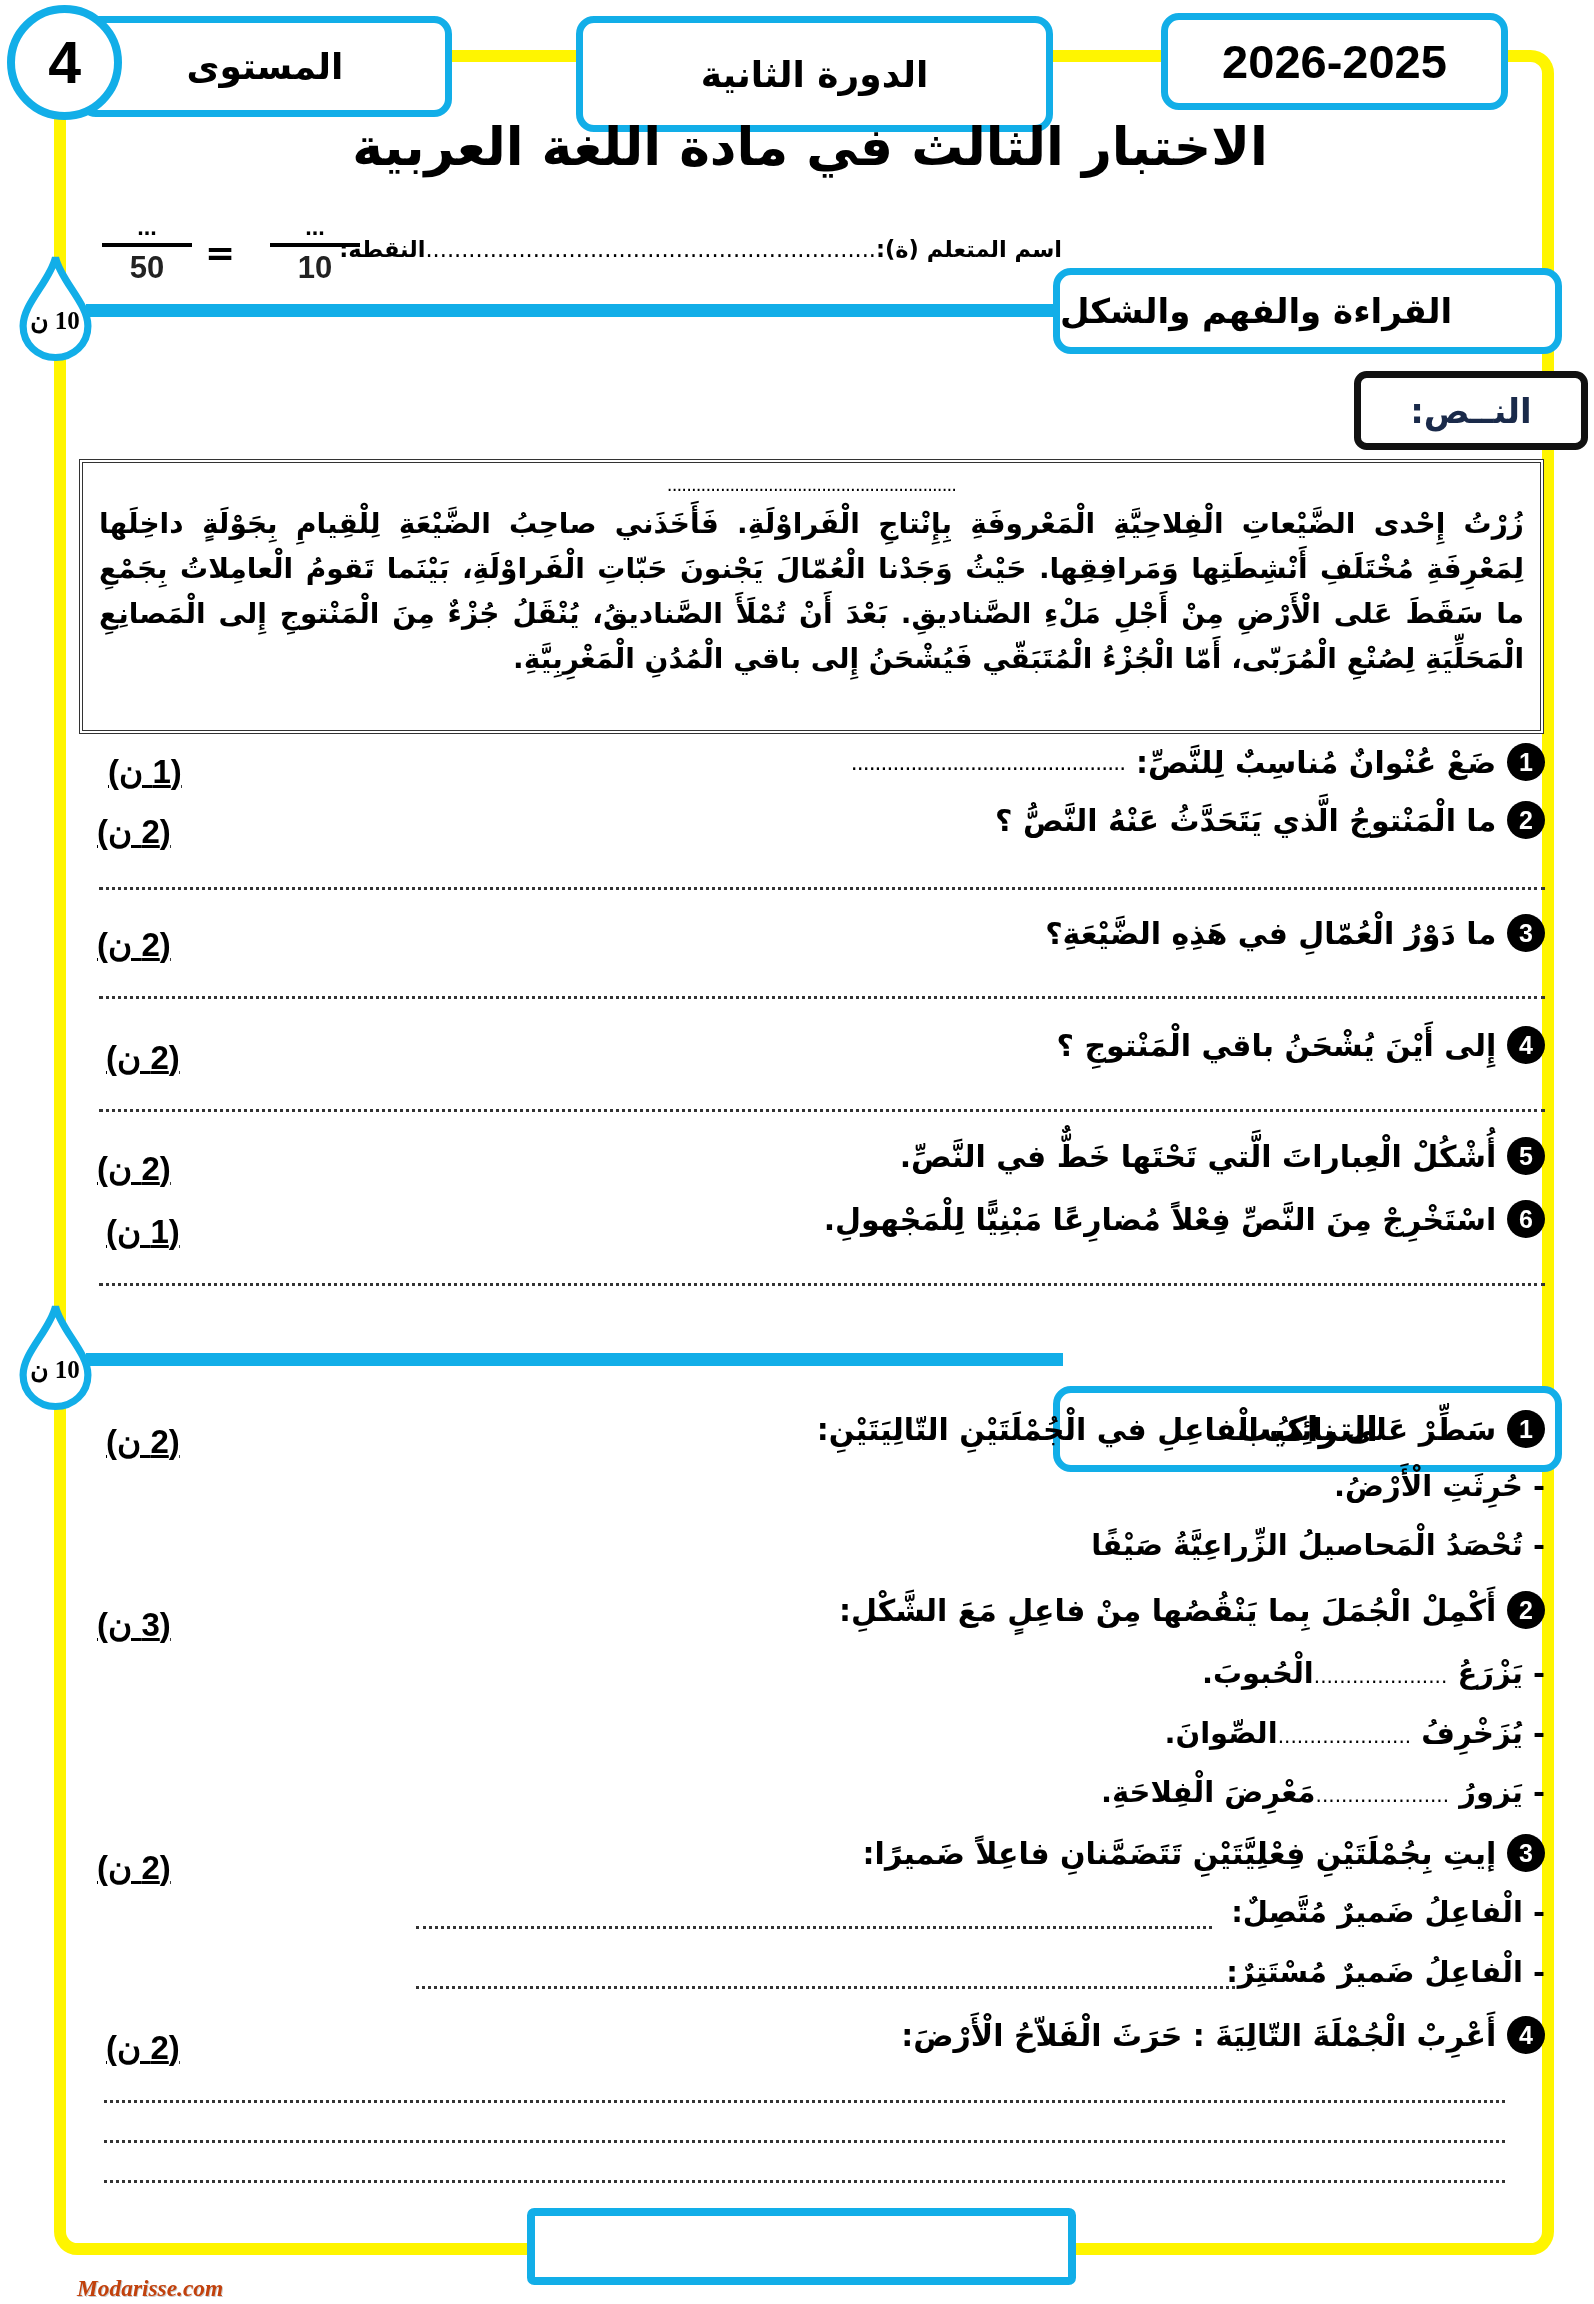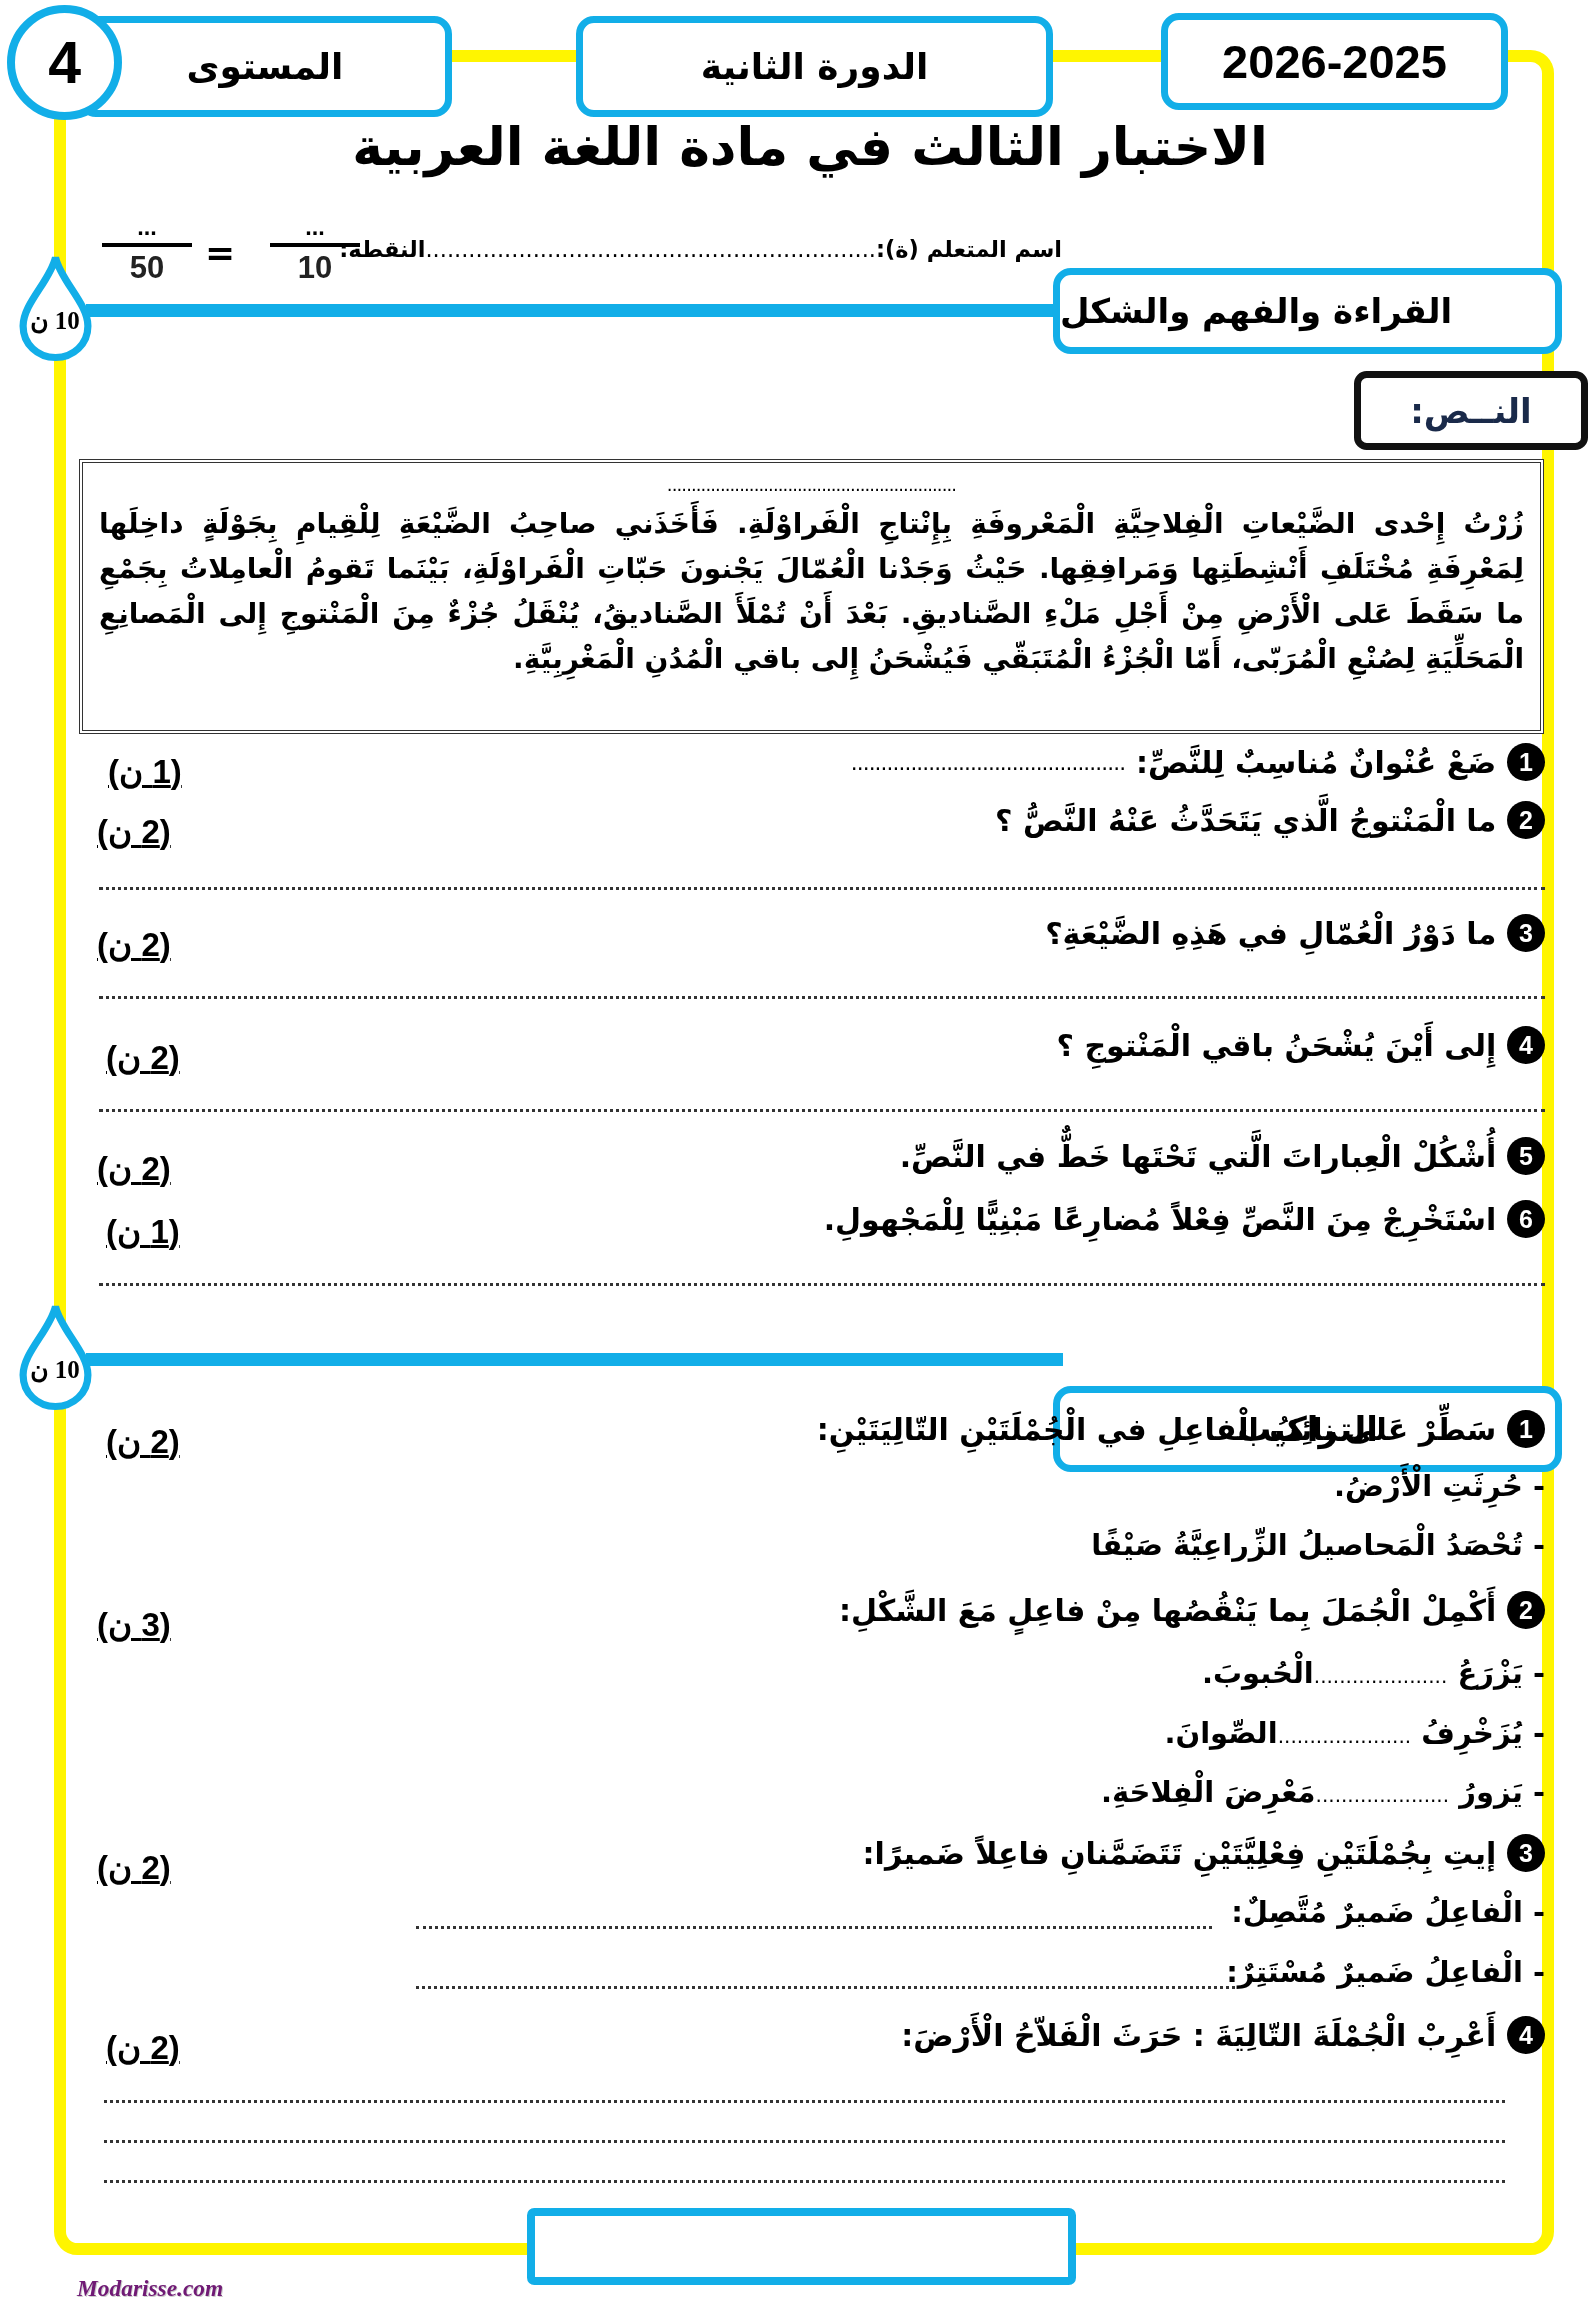--- a/index.html
+++ b/index.html
@@ -34,35 +34,35 @@
              background:#fff; padding:10.8px 16px 0 16px; }
   .passage .ttl { text-align:center; font-size:18px; height:27px; letter-spacing:-0.9px; }
   .passage .body { direction:rtl; text-align:justify; text-align-last:right; font-size:28px; line-height:45px; font-weight:bold; }
   .q { position:absolute; right:50px; direction:rtl; font-size:30px; font-weight:bold; white-space:nowrap; display:flex; align-items:center; }
   .qnum { display:inline-flex; width:38px; height:38px; border-radius:50%; background:#000; color:#fff; font-size:25px;
           align-items:center; justify-content:center; margin-left:10.8px; font-family:"Liberation Sans", sans-serif; flex-shrink:0; }
   .pts { position:absolute; left:97px; font-size:33px; font-weight:bold; direction:rtl; white-space:nowrap; font-family:"Liberation Sans", sans-serif;text-decoration:underline; }
   .answer-line { position:absolute; left:99px; right:50px; height:0; border-top:3.6px dotted #333; }
   .sub { position:absolute; right:50px; direction:rtl; font-size:29px; font-weight:bold; white-space:nowrap; }
   .watermark { position:absolute; left:77px; top:2275px; font-family:"Liberation Serif", serif; font-style:italic; font-size:23.4px;
-               font-weight:bold; color:#701a75; text-shadow:0.9px 0.9px 0 #ccc; }
+               font-weight:bold; color:#c2410c; text-shadow:0.9px 0.9px 0 #ccc; }
 </style>
 </head>
 <body>
 
 <div class="frame"></div>
 
 <div class="blue-box" style="left:78px; top:16px; width:374px; height:101px; font-size:36px; direction:rtl;">
   <span>المستوى</span>
 </div>
 <div class="circle4">
   <span>4</span>
 </div>
 
-<div class="blue-box" style="left:576px; top:16px; width:477px; height:101px; font-size:36px; direction:rtl;">
+<div class="blue-box" style="left:576px; top:16px; width:477px; height:116px; font-size:36px; direction:rtl;">
   <span>الدورة الثانية</span>
 </div>
 
 <div class="blue-box" style="left:1161px; top:12.6px; width:347px; height:97px; font-size:47px; font-family:'Liberation Sans', sans-serif;">
   <span>2026-2025</span>
 </div>
 
 <div class="title">الاختبار الثالث في مادة اللغة العربية</div>
 
 <div class="name-line">

